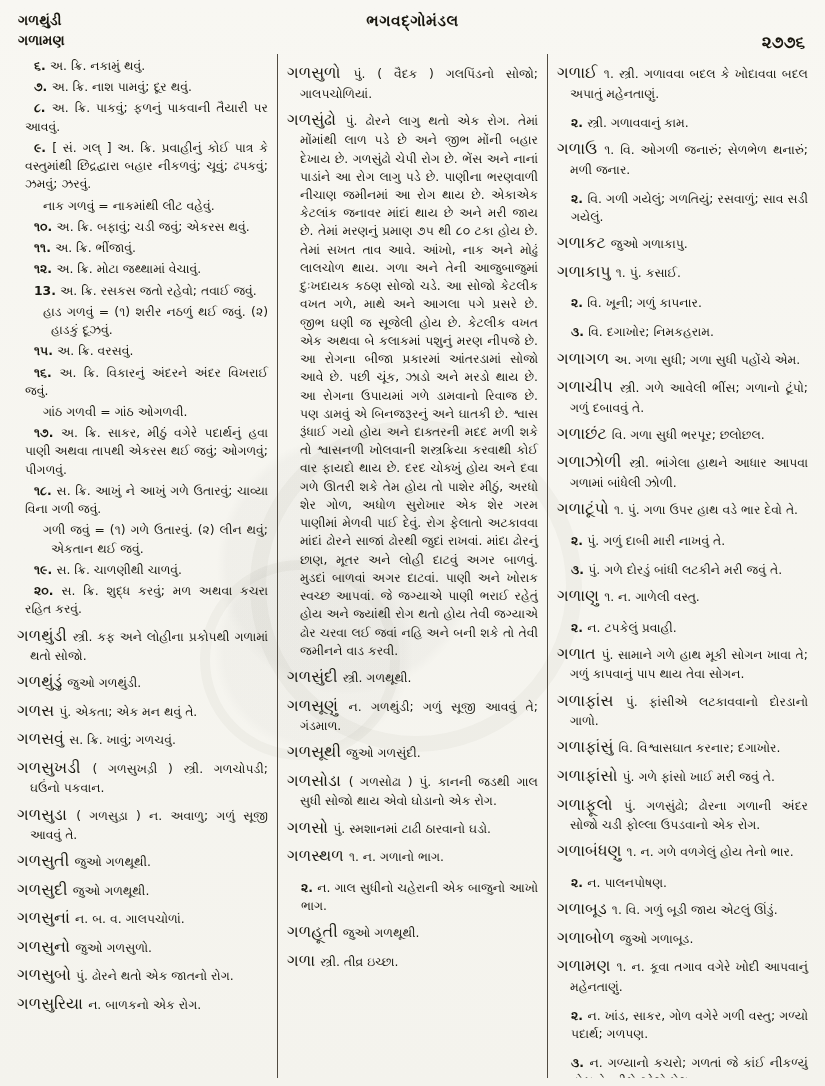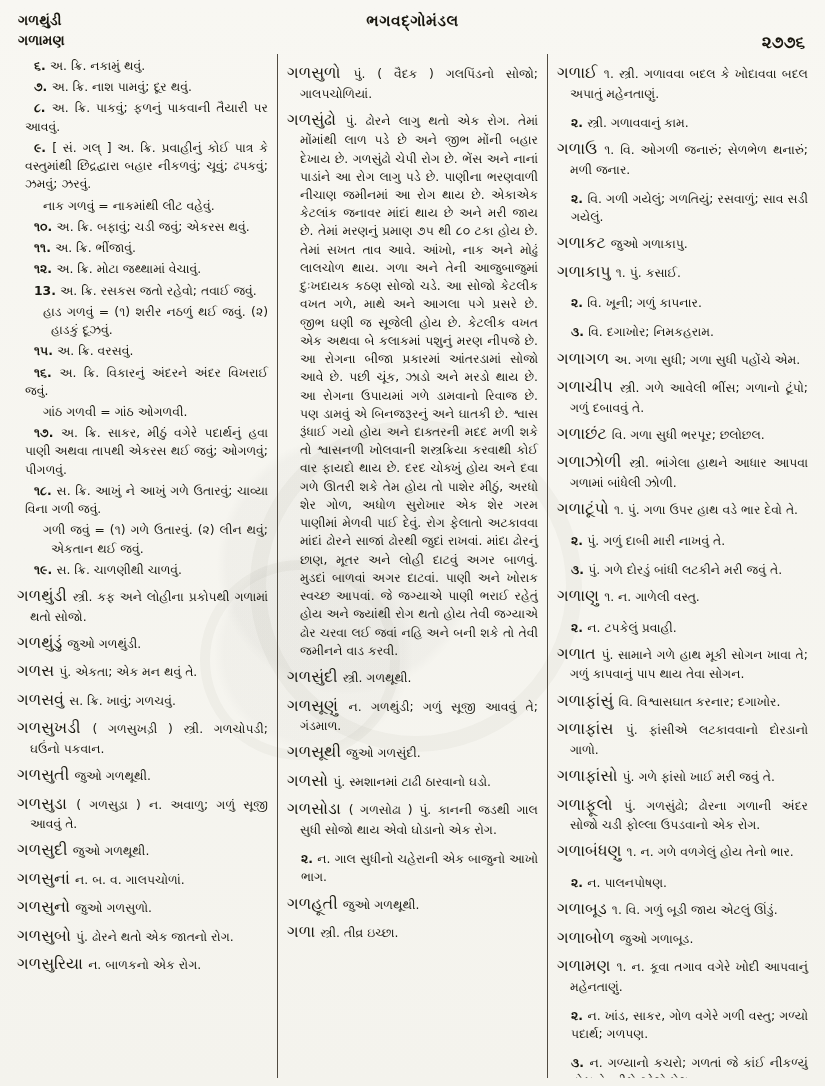--- a/index.html
+++ b/index.html
@@ -96,41 +96,43 @@
       <p class="sense"><span class="num">૧૨. </span><span>અ. ક્રિ. મોટા જથ્થામાં વેચાવું.</span></p>
       <p class="sense"><span class="num">13. </span><span>અ. ક્રિ. રસકસ જતો રહેવો; તવાઈ જવું.</span></p>
       <p class="idiom"><span>હાડ ગળવું = (૧) શરીર નઠળું થઈ જવું. (૨) હાડકું દૂઝવું.</span></p>
       <p class="sense"><span class="num">૧૫. </span><span>અ. ક્રિ. વરસવું.</span></p>
       <p class="sense"><span class="num">૧૬. </span><span>અ. ક્રિ. વિકારનું અંદરને અંદર વિખરાઈ જવું.</span></p>
       <p class="idiom"><span>ગાંઠ ગળવી = ગાંઠ ઓગળવી.</span></p>
       <p class="sense"><span class="num">૧૭. </span><span>અ. ક્રિ. સાકર, મીઠું વગેરે પદાર્થનું હવા પાણી અથવા તાપથી એકરસ થઈ જવું; ઓગળવું; પીગળવું.</span></p>
       <p class="sense"><span class="num">૧૮. </span><span>સ. ક્રિ. આખું ને આખું ગળે ઉતારવું; ચાવ્યા વિના ગળી જવું.</span></p>
       <p class="idiom"><span>ગળી જવું = (૧) ગળે ઉતારવું. (૨) લીન થવું; એકતાન થઈ જવું.</span></p>
       <p class="sense"><span class="num">૧૯. </span><span>સ. ક્રિ. ચાળણીથી ચાળવું.</span></p>
+      <p class="sense"><span class="num">૨૦. </span><span>સ. ક્રિ. શુદ્ધ કરવું; મળ અથવા કચરા રહિત કરવું.</span></p>
       <p class="head"><span class="hw">ગળથુંડી </span><span>સ્ત્રી. કફ અને લોહીના પ્રકોપથી ગળામાં થતો સોજો.</span></p>
       <p class="head"><span class="hw">ગળથુંડું </span><span>જુઓ ગળથુંડી.</span></p>
       <p class="head"><span class="hw">ગળસ </span><span>પું. એકતા; એક મન થવું તે.</span></p>
       <p class="head"><span class="hw">ગળસવું </span><span>સ. ક્રિ. ખાવું; ગળચવું.</span></p>
       <p class="head"><span class="hw">ગળસુખડી </span><span>( ગળસુખડ઼ી ) સ્ત્રી. ગળચોપડી; ઘઉંનો પકવાન.</span></p>
+      <p class="head"><span class="hw">ગળસુડા </span><span>( ગળસુડ઼ા ) ન. અવાળુ; ગળું સૂજી આવવું તે.</span></p>
       <p class="head"><span class="hw">ગળસુતી </span><span>જુઓ ગળથૂથી.</span></p>
-      <p class="head"><span class="hw">ગળસુડા </span><span>( ગળસુડ઼ા ) ન. અવાળુ; ગળું સૂજી આવવું તે.</span></p>
       <p class="head"><span class="hw">ગળસુદી </span><span>જુઓ ગળથૂથી.</span></p>
       <p class="head"><span class="hw">ગળસુનાં </span><span>ન. બ. વ. ગાલપચોળાં.</span></p>
       <p class="head"><span class="hw">ગળસુનો </span><span>જુઓ ગળસુળો.</span></p>
       <p class="head"><span class="hw">ગળસુબો </span><span>પું. ઢોરને થતો એક જાતનો રોગ.</span></p>
       <p class="head"><span class="hw">ગળસુરિયા </span><span>ન. બાળકનો એક રોગ.</span></p>
     </div>
   <div class="col mid">
       <p class="head"><span class="hw">ગળસુળો </span><span>પું. ( વૈદક ) ગલપિંડનો સોજો; ગાલપચોળિયાં.</span></p>
       <p class="head"><span class="hw">ગળસુંઢો </span><span>પું. ઢોરને લાગુ થતો એક રોગ. તેમાં મોંમાંથી લાળ પડે છે અને જીભ મોંની બહાર દેખાય છે. ગળસુંઢો ચેપી રોગ છે. ભેંસ અને નાનાં પાડાંને આ રોગ લાગુ પડે છે. પાણીના ભરણવાળી નીચાણ જમીનમાં આ રોગ થાય છે. એકાએક કેટલાંક જનાવર માંદાં થાય છે અને મરી જાય છે. તેમાં મરણનું પ્રમાણ ૭૫ થી ૮૦ ટકા હોય છે. તેમાં સખત તાવ આવે. આંખો, નાક અને મોઢું લાલચોળ થાય. ગળા અને તેની આજુબાજુમાં દુઃખદાયક કઠણ સોજો ચડે. આ સોજો કેટલીક વખત ગળે, માથે અને આગલા પગે પ્રસરે છે. જીભ ઘણી જ સૂજેલી હોય છે. કેટલીક વખત એક અથવા બે કલાકમાં પશુનું મરણ નીપજે છે. આ રોગના બીજા પ્રકારમાં આંતરડામાં સોજો આવે છે. પછી ચૂંક, ઝાડો અને મરડો થાય છે. આ રોગના ઉપાયમાં ગળે ડામવાનો રિવાજ છે. પણ ડામવું એ બિનજરૂરનું અને ઘાતકી છે. શ્વાસ રૂંધાઈ ગયો હોય અને દાક્તરની મદદ મળી શકે તો શ્વાસનળી ખોલવાની શસ્ત્રક્રિયા કરવાથી કોઈ વાર ફાયદો થાય છે. દરદ ચોક્ખું હોય અને દવા ગળે ઊતરી શકે તેમ હોય તો પાશેર મીઠું, અરધો શેર ગોળ, અધોળ સુરોખાર એક શેર ગરમ પાણીમાં મેળવી પાઈ દેવું. રોગ ફેલાતો અટકાવવા માંદાં ઢોરને સાજાં ઢોરથી જુદાં રાખવાં. માંદા ઢોરનું છાણ, મૂતર અને લોહી દાટવું અગર બાળવું. મુડદાં બાળવાં અગર દાટવાં. પાણી અને ખોરાક સ્વચ્છ આપવાં. જે જગ્યાએ પાણી ભરાઈ રહેતું હોય અને જ્યાંથી રોગ થતો હોય તેવી જગ્યાએ ઢોર ચરવા લઈ જવાં નહિ અને બની શકે તો તેવી જમીનને વાડ કરવી.</span></p>
       <p class="head"><span class="hw">ગળસુંદી </span><span>સ્ત્રી. ગળથૂથી.</span></p>
       <p class="head"><span class="hw">ગળસૂણું </span><span>ન. ગળથુંડી; ગળું સૂજી આવવું તે; ગંડમાળ.</span></p>
       <p class="head"><span class="hw">ગળસૂથી </span><span>જુઓ ગળસુંદી.</span></p>
+      <p class="head"><span class="hw">ગળસોડા </span><span>( ગળસોઢા ) પું. કાનની જડથી ગાલ સુધી સોજો થાય એવો ઘોડાનો એક રોગ.</span></p>
       <p class="head"><span class="hw">ગળસો </span><span>પું. સ્મશાનમાં ટાઢી ઠારવાનો ઘડો.</span></p>
-      <p class="head"><span class="hw">ગળસોડા </span><span>( ગળસોઢા ) પું. કાનની જડથી ગાલ સુધી સોજો થાય એવો ઘોડાનો એક રોગ.</span></p>
+      <p class="head"><span class="hw">ગળસ્થળ </span><span>૧. ન. ગળાનો ભાગ.</span></p>
       <p class="sub"><span class="num">૨. </span><span>ન. ગાલ સુધીનો ચહેરાની એક બાજુનો આખો ભાગ.</span></p>
       <p class="head"><span class="hw">ગળહૂતી </span><span>જુઓ ગળથૂથી.</span></p>
       <p class="head"><span class="hw">ગળા </span><span>સ્ત્રી. તીવ્ર ઇચ્છા.</span></p>
     </div>
   <div class="col">
       <p class="head"><span class="hw">ગળાઈ </span><span>૧. સ્ત્રી. ગળાવવા બદલ કે ખોદાવવા બદલ અપાતું મહેનતાણું.</span></p>
       <p class="sub"><span class="num">૨. </span><span>સ્ત્રી. ગળાવવાનું કામ.</span></p>
       <p class="head"><span class="hw">ગળાઉ </span><span>૧. વિ. ઓગળી જનારું; સેળભેળ થનારું; મળી જનાર.</span></p>
       <p class="sub"><span class="num">૨. </span><span>વિ. ગળી ગયેલું; ગળતિયું; રસવાળું; સાવ સડી ગયેલું.</span></p>
       <p class="head"><span class="hw">ગળાકટ </span><span>જુઓ ગળાકાપુ.</span></p>
@@ -140,22 +142,22 @@
       <p class="head"><span class="hw">ગળાગળ </span><span>અ. ગળા સુધી; ગળા સુધી પહોંચે એમ.</span></p>
       <p class="head"><span class="hw">ગળાચીપ </span><span>સ્ત્રી. ગળે આવેલી ભીંસ; ગળાનો ટૂંપો; ગળું દબાવવું તે.</span></p>
       <p class="head"><span class="hw">ગળાછંટ </span><span>વિ. ગળા સુધી ભરપૂર; છલોછલ.</span></p>
       <p class="head"><span class="hw">ગળાઝોળી </span><span>સ્ત્રી. ભાંગેલા હાથને આધાર આપવા ગળામાં બાંધેલી ઝોળી.</span></p>
       <p class="head"><span class="hw">ગળાટૂંપો </span><span>૧. પું. ગળા ઉપર હાથ વડે ભાર દેવો તે.</span></p>
       <p class="sub"><span class="num">૨. </span><span>પું. ગળું દાબી મારી નાખવું તે.</span></p>
       <p class="sub"><span class="num">૩. </span><span>પું. ગળે દોરડું બાંધી લટકીને મરી જવું તે.</span></p>
       <p class="head"><span class="hw">ગળાણુ </span><span>૧. ન. ગાળેલી વસ્તુ.</span></p>
       <p class="sub"><span class="num">૨. </span><span>ન. ટપકેલું પ્રવાહી.</span></p>
       <p class="head"><span class="hw">ગળાત </span><span>પું. સામાને ગળે હાથ મૂકી સોગન ખાવા તે; ગળું કાપવાનું પાપ થાય તેવા સોગન.</span></p>
+      <p class="head"><span class="hw">ગળાફાંસ </span><span>પું. ફાંસીએ લટકાવવાનો દોરડાનો ગાળો.</span></p>
       <p class="head"><span class="hw">ગળાફાંસું </span><span>વિ. વિશ્વાસઘાત કરનાર; દગાખોર.</span></p>
-      <p class="head"><span class="hw">ગળાફાંસ </span><span>પું. ફાંસીએ લટકાવવાનો દોરડાનો ગાળો.</span></p>
       <p class="head"><span class="hw">ગળાફાંસો </span><span>પું. ગળે ફાંસો ખાઈ મરી જવું તે.</span></p>
       <p class="head"><span class="hw">ગળાફૂલો </span><span>પું. ગળસુંઢો; ઢોરના ગળાની અંદર સોજો ચડી ફોલ્લા ઉપડવાનો એક રોગ.</span></p>
       <p class="head"><span class="hw">ગળાબંધણુ </span><span>૧. ન. ગળે વળગેલું હોય તેનો ભાર.</span></p>
       <p class="sub"><span class="num">૨. </span><span>ન. પાલનપોષણ.</span></p>
       <p class="head"><span class="hw">ગળાબૂડ </span><span>૧. વિ. ગળું બૂડી જાય એટલું ઊંડું.</span></p>
       <p class="head"><span class="hw">ગળાબોળ </span><span>જુઓ ગળાબૂડ.</span></p>
       <p class="head"><span class="hw">ગળામણ </span><span>૧. ન. કૂવા તગાવ વગેરે ખોદી આપવાનું મહેનતાણું.</span></p>
       <p class="sub"><span class="num">૨. </span><span>ન. ખાંડ, સાકર, ગોળ વગેરે ગળી વસ્તુ; ગળ્યો પદાર્થ; ગળપણ.</span></p>
       <p class="sub"><span class="num">૩. </span><span>ન. ગળ્યાનો કચરો; ગળતાં જે કાંઈ નીકળ્યું હોય તે; નીચે ઠરેલો મેલ.</span></p>
     </div>

